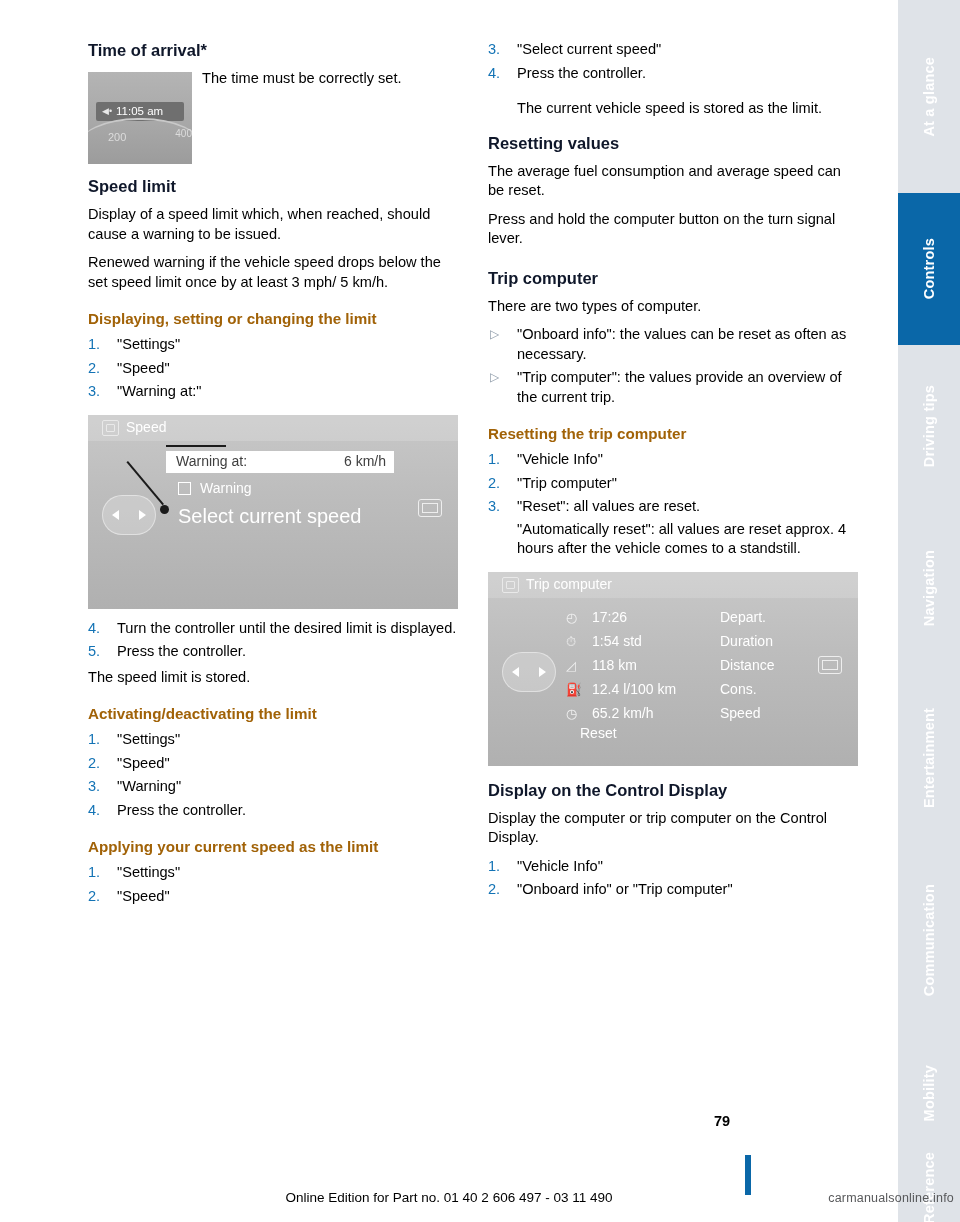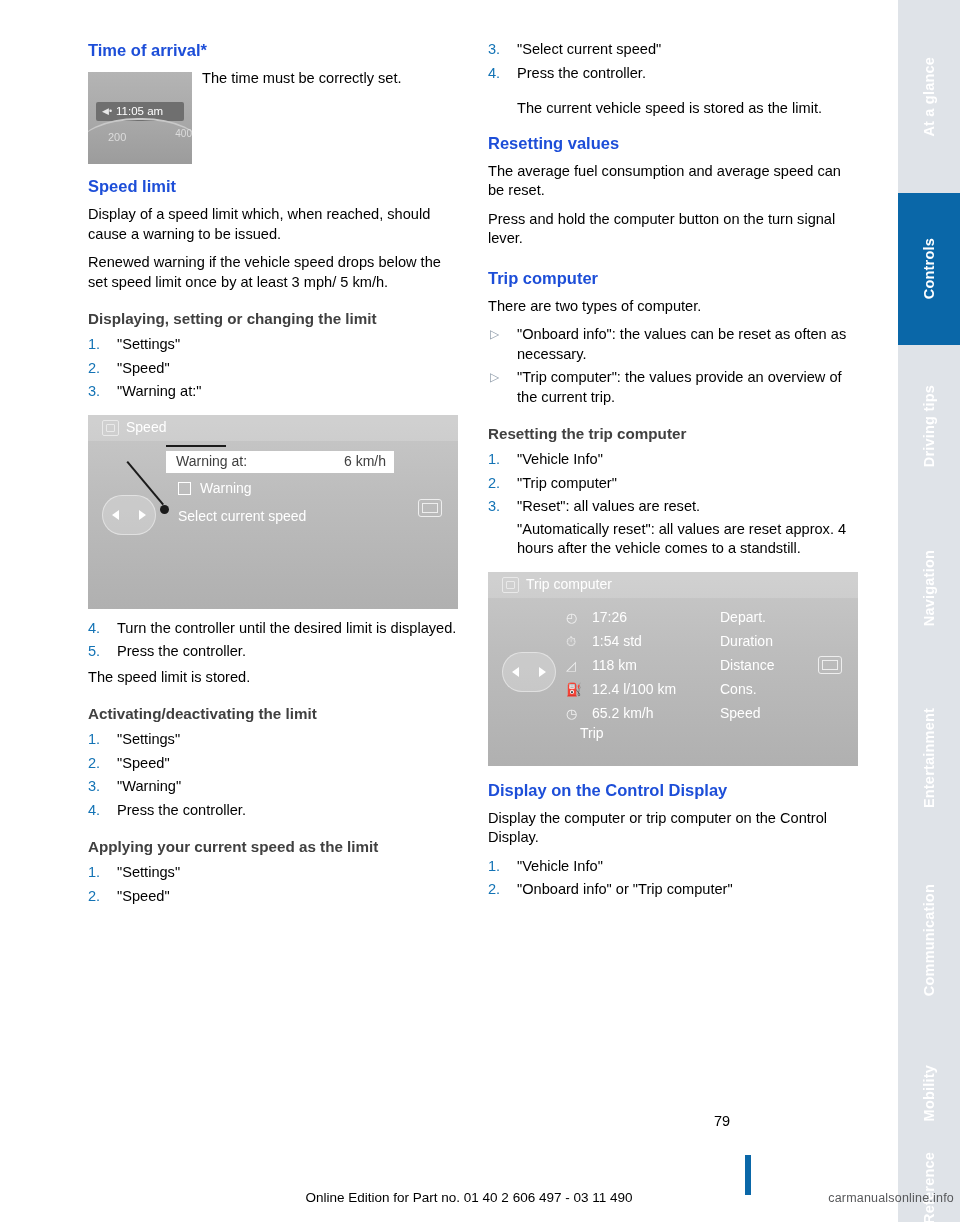--- a/index.html
+++ b/index.html
@@ -57,28 +57,28 @@
     font-size: 14.6px;
     line-height: 19.5px;
     color: #000000;
   }
   .col-left  { left: 88px; }
   .col-right { left: 488px; }
 
   h2.h-blue {
     font-size: 16.5px;
     font-weight: bold;
-    color: #1d4ed8;
+    color: #0f172a;
     margin: 0 0 9px 0;
     line-height: 20px;
   }
   h3.h-grey {
     font-size: 15.2px;
     font-weight: bold;
-    color: #404040;
+    color: #a16207;
     margin: 17px 0 7px 0;
     line-height: 19px;
   }
   p.para {
     margin: 0 0 9px 0;
   }
 
   
   ol.steps, ul.bullets {
     list-style: none;
@@ -253,21 +253,21 @@
     display: flex; align-items: center; gap: 9px;
   }
   .sl-check .box {
     width: 11px; height: 11px;
     border: 1.4px solid #ffffff;
     display: inline-block;
   }
   .sl-select {
     position: absolute;
     left: 90px; top: 92px;
-    font-size: 14px;
+    font-size: 20px;
   }
   .sl-pointer {
     position: absolute;
     left: 40px; top: 46px;
     width: 44px; height: 56px;
   }
   .sl-pointer .line {
     position: absolute;
     left: 0; top: 0;
     width: 56px; height: 1.6px;
@@ -317,31 +317,30 @@
     left: 92px; top: 152px;
     font-size: 14px;
   }
 
   
   .page-number {
     position: absolute;
     left: 714px;
     top: 1113px;
     font-size: 14.5px;
-    font-weight: normal;
+    font-weight: bold;
     color: #000000;
   }
   .footer-line {
     position: absolute;
     left: 0; top: 1190px;
     width: 898px;
     text-align: center;
     font-size: 13.5px;
     color: #000000;
-    padding-left: 20px;
   }
   .foot-bar {
     position: absolute;
     left: 745px; top: 1155px;
     width: 6px; height: 40px;
     background: #0a67a8;
   }
   .watermark {
     position: absolute;
     right: 6px;
@@ -482,21 +481,21 @@
           <span class="tcico">⛽</span>
           <span class="tcval">12.4 l/100 km</span>
           <span class="tclbl">Cons.</span>
         </div>
         <div class="tcrow">
           <span class="tcico">◷</span>
           <span class="tcval">65.2 km/h</span>
           <span class="tclbl">Speed</span>
         </div>
       </div>
-      <div class="tc-reset">Trip</div>
+      <div class="tc-reset">Reset</div>
       <div class="knob"></div>
       <div class="rbtn"></div>
     </div>
 
     <h2 class="h-blue" style="margin-top:14px;">Display on the Control Display</h2>
     <p class="para">Display the computer or trip computer on the Control Display.</p>
     <ol class="steps">
       <li><span class="num">1.</span><span>"Vehicle Info"</span></li>
       <li><span class="num">2.</span><span>"Onboard info" or "Trip computer"</span></li>
     </ol>

